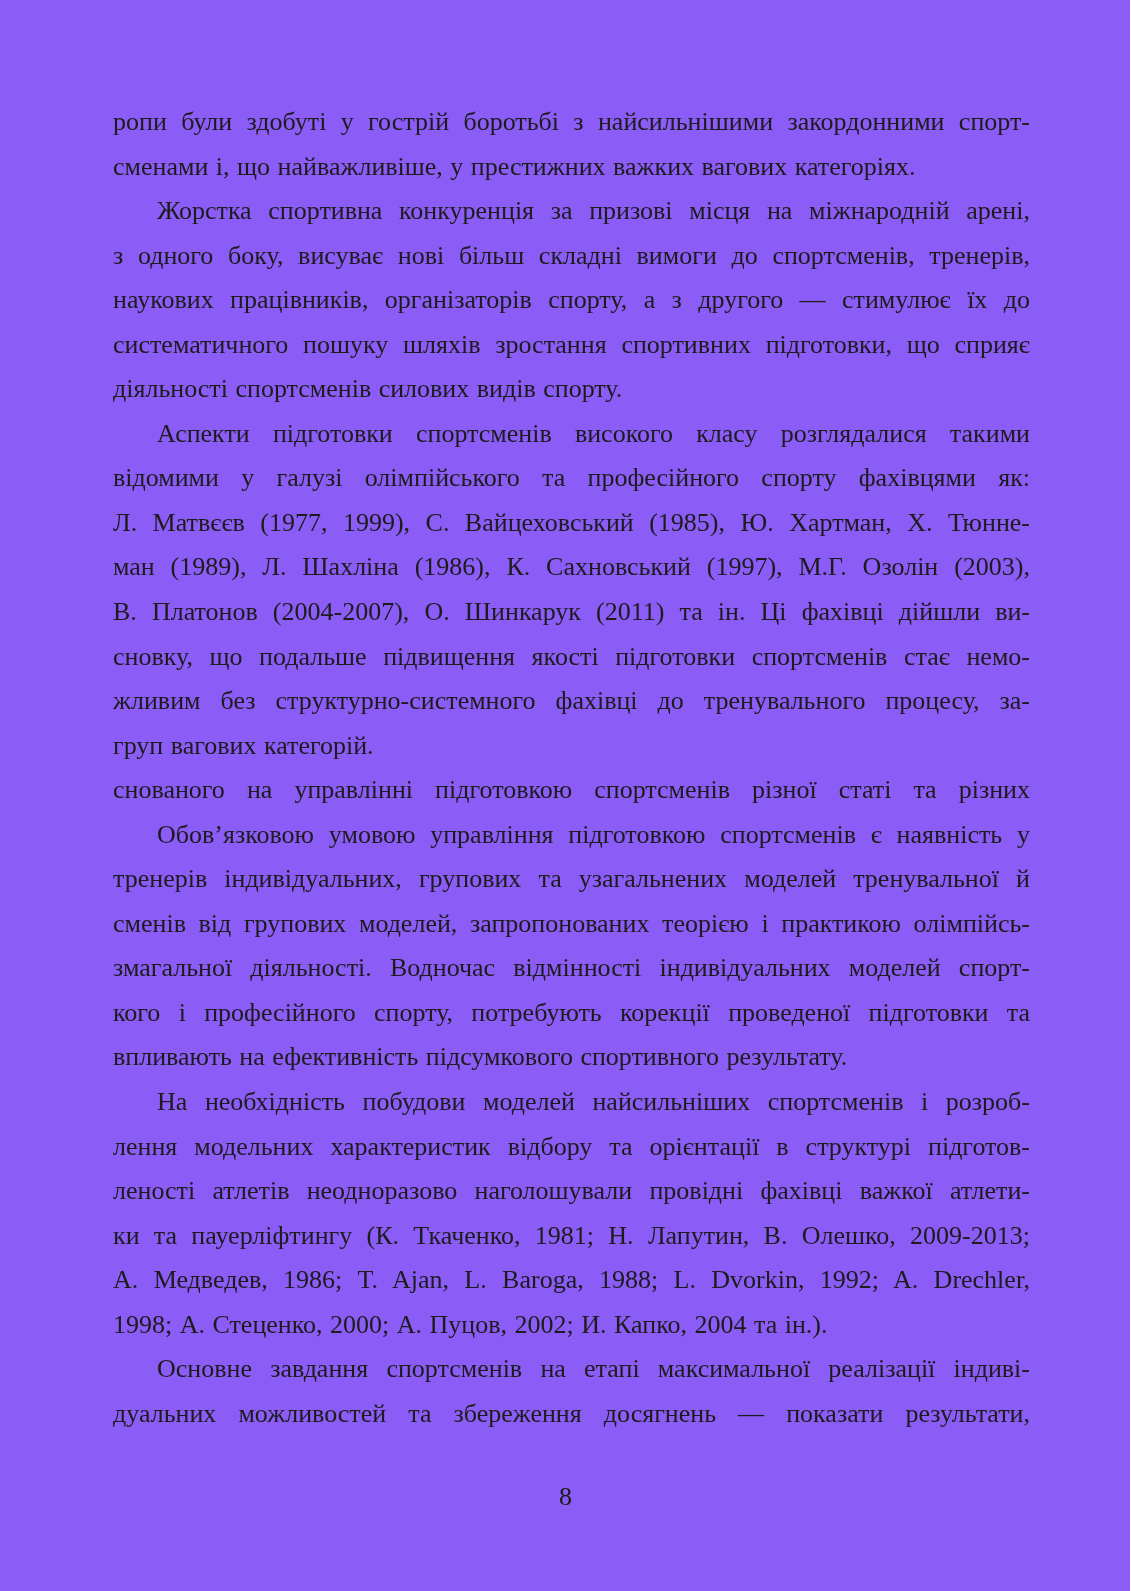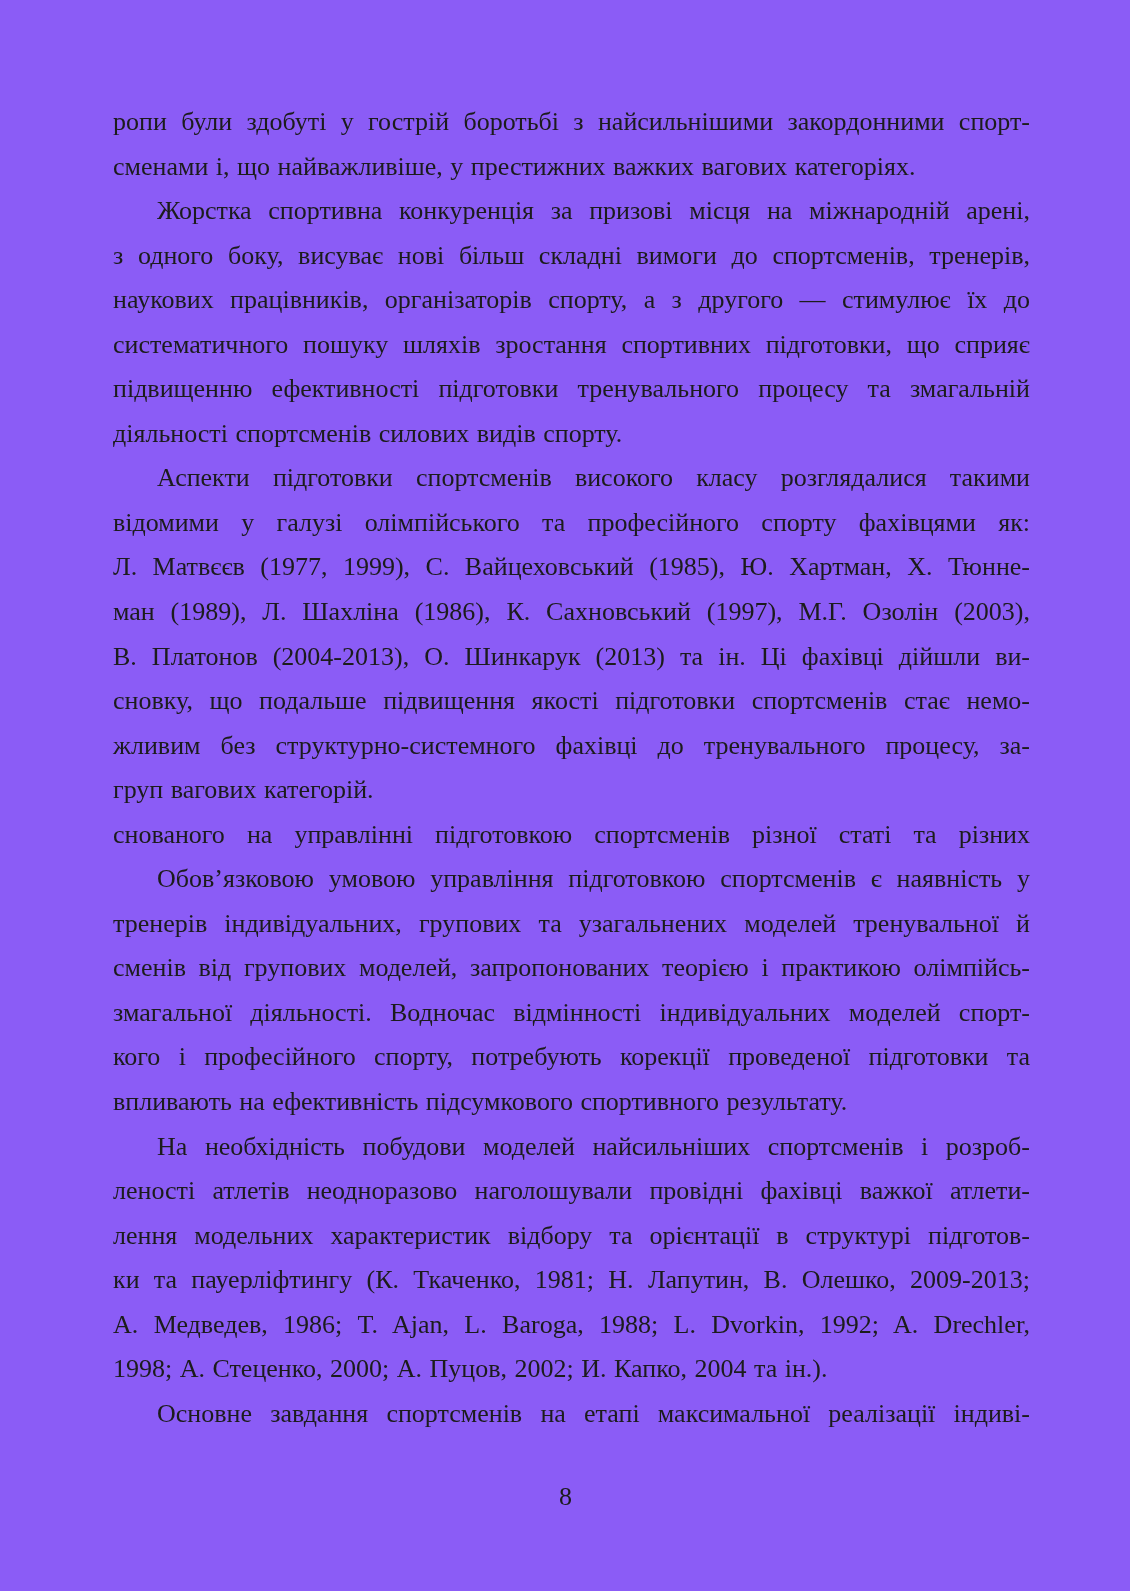--- a/index.html
+++ b/index.html
@@ -58,48 +58,48 @@
   <div class="text-block">
       <div class="paragraph">
         <div class="line">ропи були здобуті у гострій боротьбі з найсильнішими закордонними спорт-</div>
         <div class="line para-end">сменами і, що найважливіше, у престижних важких вагових категоріях.</div>
       </div>
       <div class="paragraph">
         <div class="line indent">Жорстка спортивна конкуренція за призові місця на міжнародній арені,</div>
         <div class="line">з одного боку, висуває нові більш складні вимоги до спортсменів, тренерів,</div>
         <div class="line">наукових працівників, організаторів спорту, а з другого — стимулює їх до</div>
         <div class="line">систематичного пошуку шляхів зростання спортивних підготовки, що сприяє</div>
-        <div class="line">підвищенню ефективності підготовки тренувального процесу та змагальній</div>
         <div class="line para-end">діяльності спортсменів силових видів спорту.</div>
       </div>
       <div class="paragraph">
         <div class="line indent">Аспекти підготовки спортсменів високого класу розглядалися такими</div>
         <div class="line">відомими у галузі олімпійського та професійного спорту фахівцями як:</div>
         <div class="line">Л. Матвєєв (1977, 1999), С. Вайцеховський (1985), Ю. Хартман, Х. Тюнне-</div>
         <div class="line">ман (1989), Л. Шахліна (1986), К. Сахновський (1997), М.Г. Озолін (2003),</div>
-        <div class="line">В. Платонов (2004-2013), О. Шинкарук (2013) та ін. Ці фахівці дійшли ви-</div>
+        <div class="line">В. Платонов (2004-2007), О. Шинкарук (2011) та ін. Ці фахівці дійшли ви-</div>
         <div class="line">сновку, що подальше підвищення якості підготовки спортсменів стає немо-</div>
         <div class="line">жливим без структурно-системного фахівці до тренувального процесу, за-</div>
         <div class="line para-end">груп вагових категорій.</div>
         <div class="line">снованого на управлінні підготовкою спортсменів різної статі та різних</div>
       </div>
       <div class="paragraph">
         <div class="line indent">Обов’язковою умовою управління підготовкою спортсменів є наявність у</div>
         <div class="line">тренерів індивідуальних, групових та узагальнених моделей тренувальної й</div>
         <div class="line">сменів від групових моделей, запропонованих теорією і практикою олімпійсь-</div>
         <div class="line">змагальної діяльності. Водночас відмінності індивідуальних моделей спорт-</div>
         <div class="line">кого і професійного спорту, потребують корекції проведеної підготовки та</div>
         <div class="line para-end">впливають на ефективність підсумкового спортивного результату.</div>
       </div>
       <div class="paragraph">
         <div class="line indent">На необхідність побудови моделей найсильніших спортсменів і розроб-</div>
+        <div class="line">лення модельних характеристик відбору та орієнтації в структурі підготов-</div>
         <div class="line">леності атлетів неодноразово наголошували провідні фахівці важкої атлети-</div>
-        <div class="line">лення модельних характеристик відбору та орієнтації в структурі підготов-</div>
         <div class="line">ки та пауерліфтингу (К. Ткаченко, 1981; Н. Лапутин, В. Олешко, 2009-2013;</div>
         <div class="line">А. Медведев, 1986; T. Ajan, L. Baroga, 1988; L. Dvorkin, 1992; A. Drechler,</div>
         <div class="line para-end">1998; А. Стеценко, 2000; А. Пуцов, 2002; И. Капко, 2004 та ін.).</div>
       </div>
       <div class="paragraph">
         <div class="line indent">Основне завдання спортсменів на етапі максимальної реалізації індиві-</div>
+        <div class="line">дуальних можливостей та збереження досягнень — показати результати,</div>
       </div>
     </div>
   <div class="page-number">8</div>
 </div>
 
 </body></html>

